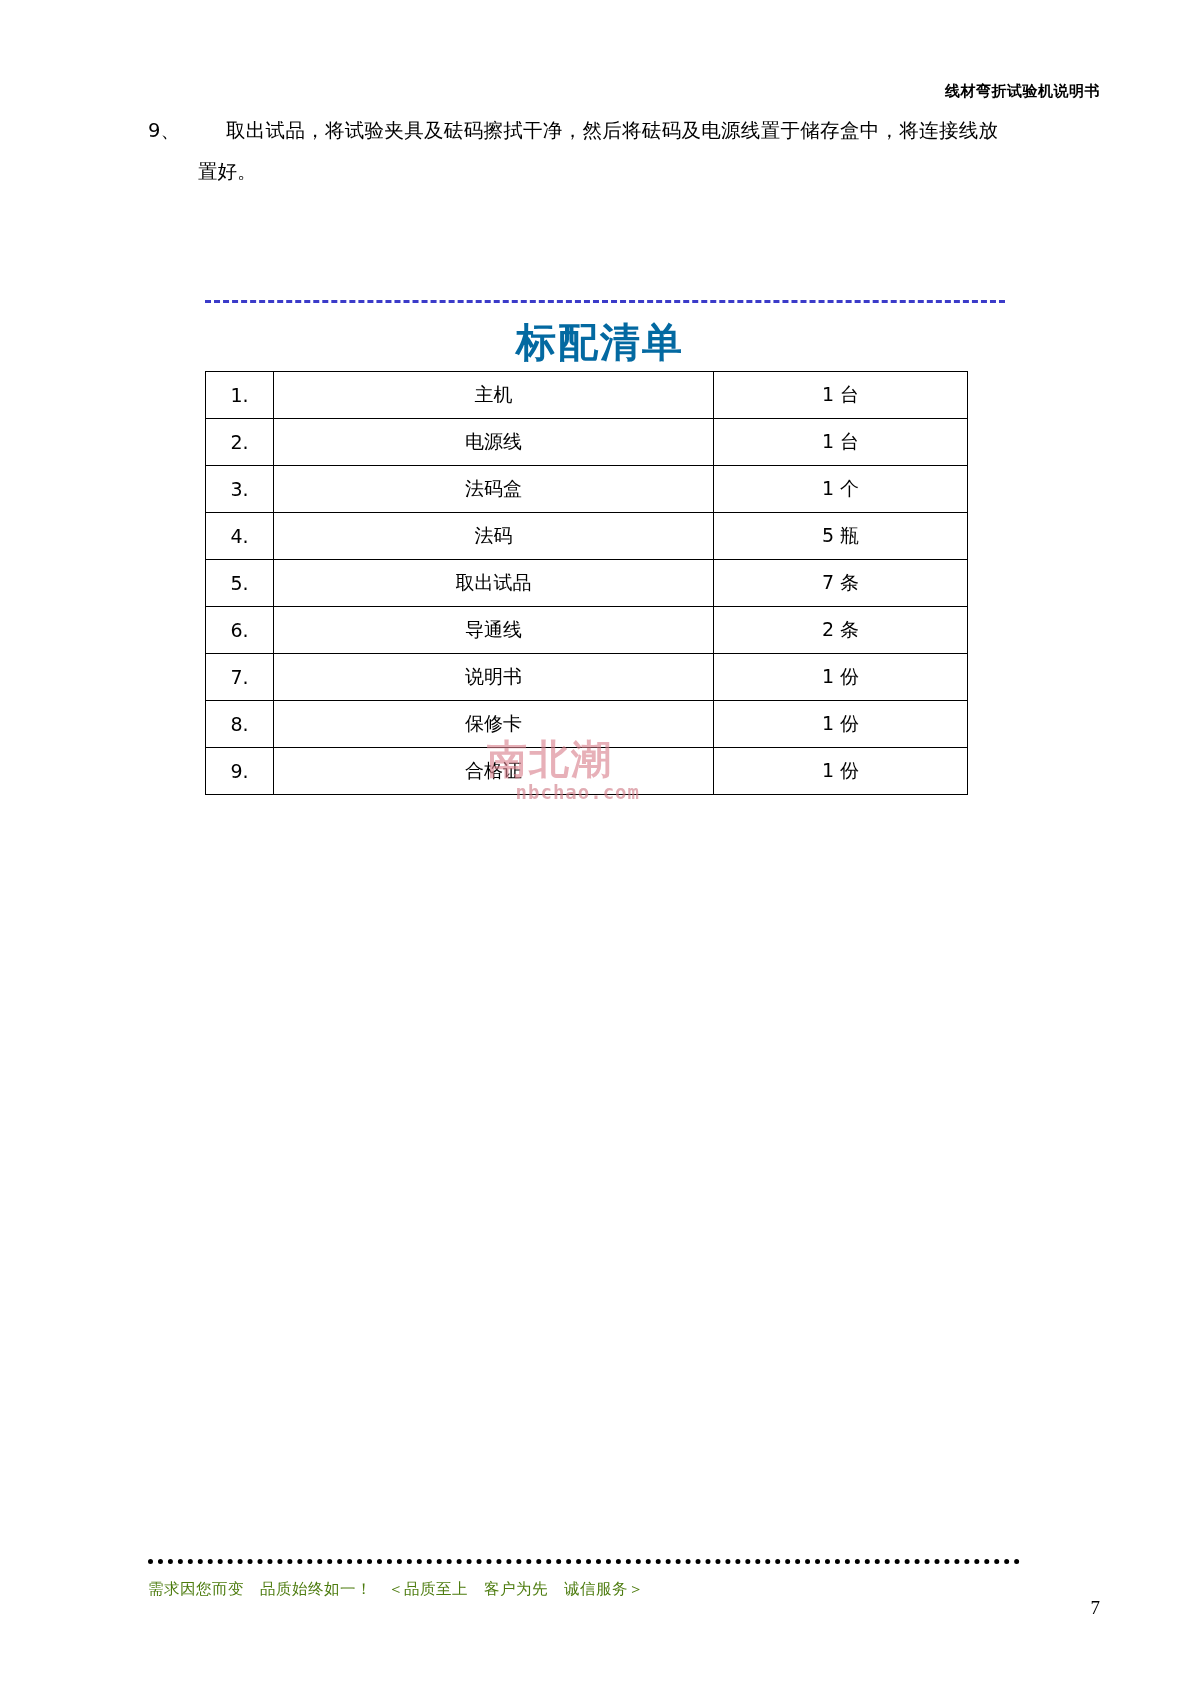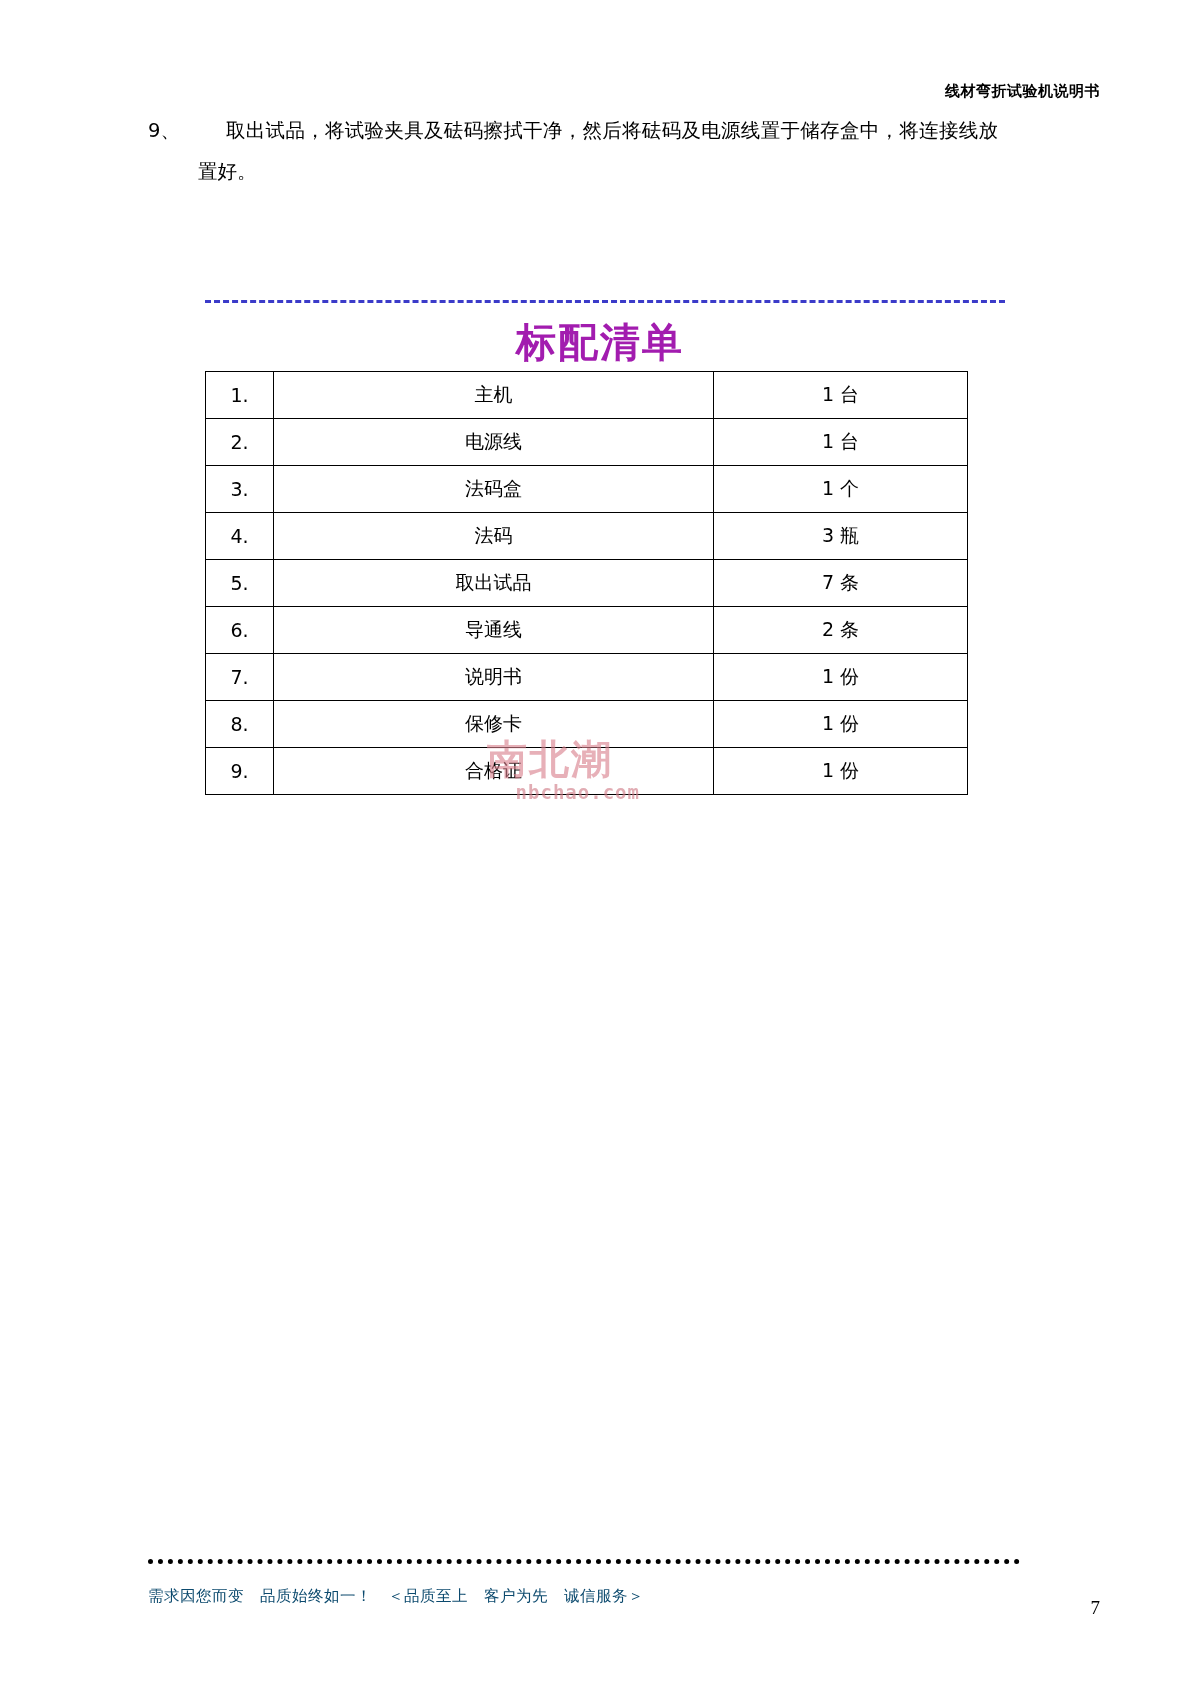--- a/index.html
+++ b/index.html
@@ -68,21 +68,21 @@
   .section-title {
     position: absolute;
     top: 315px;
     left: 0;
     width: 1200px;
     text-align: center;
     font-family: "DejaVu Serif", serif;
     font-weight: 700;
     font-size: 40px;
     letter-spacing: 2px;
-    color: #a21caf;
+    color: #0369a1;
   }
 
   
   .list-table {
     position: absolute;
     top: 371px;
     left: 205px;
     width: 762px;
     border-collapse: collapse;
     table-layout: fixed;
@@ -134,25 +134,25 @@
   .dotted-rule {
     position: absolute;
     bottom: 133px;
     left: 148px;
     width: 872px;
     height: 0;
     border-top: 5px dotted #000;
   }
   .footer-text {
     position: absolute;
-    bottom: 90px;
+    bottom: 97px;
     left: 148px;
     font-family: "DejaVu Sans", sans-serif;
     font-size: 15.5px;
-    color: #0c4a6e;
+    color: #4d7c0f;
     letter-spacing: 0.5px;
   }
   .page-number {
     position: absolute;
     bottom: 78px;
     right: 100px;
     font-family: "Liberation Serif", serif;
     font-size: 19px;
     color: #000;
   }
@@ -190,21 +190,21 @@
         <td>1 台</td>
       </tr>
       <tr>
         <td>3.</td>
         <td>法码盒</td>
         <td>1 个</td>
       </tr>
       <tr>
         <td>4.</td>
         <td>法码</td>
-        <td>3 瓶</td>
+        <td>5 瓶</td>
       </tr>
       <tr>
         <td>5.</td>
         <td>取出试品</td>
         <td>7 条</td>
       </tr>
       <tr>
         <td>6.</td>
         <td>导通线</td>
         <td>2 条</td>

